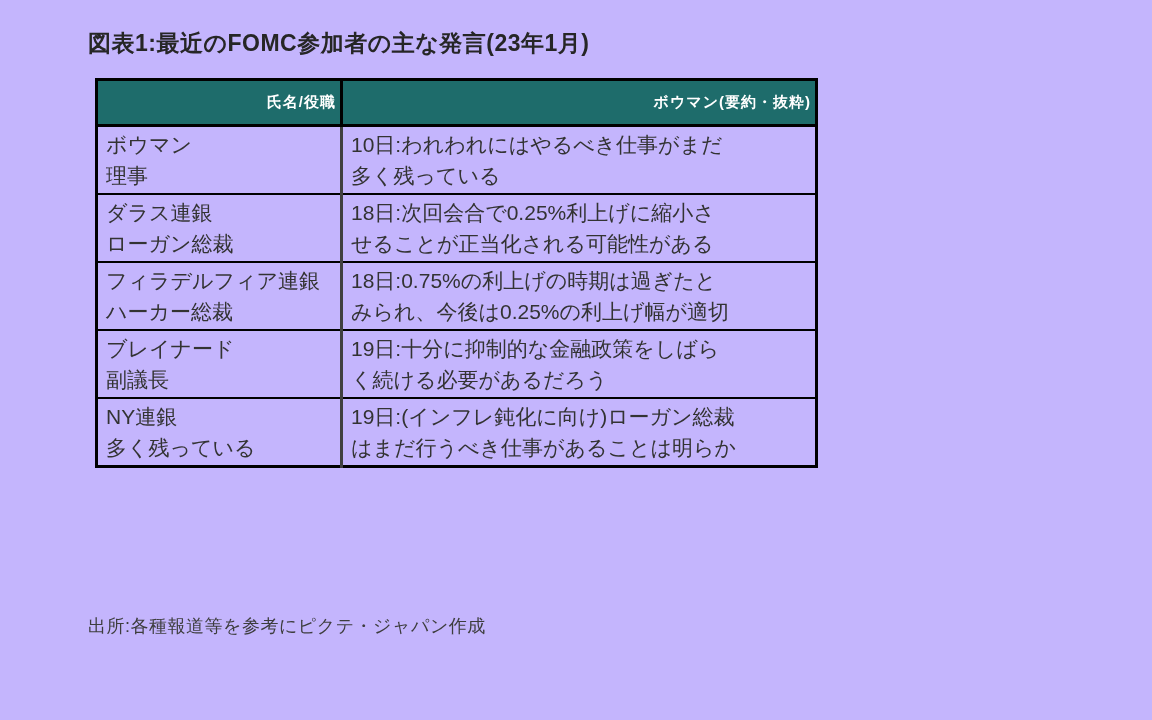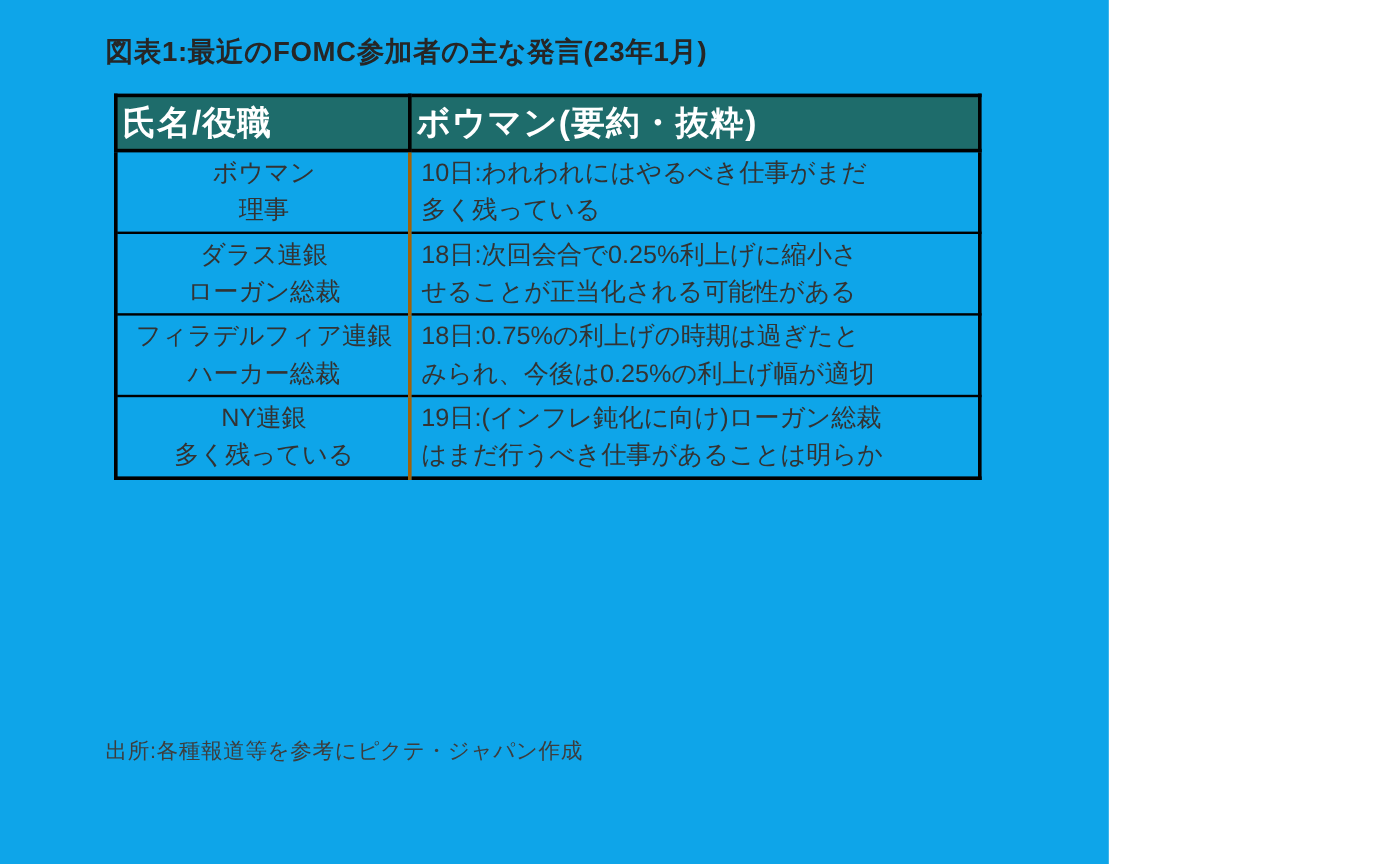--- a/index.html
+++ b/index.html
@@ -6,23 +6,23 @@
   html, body {
     margin: 0;
     padding: 0;
     background: #ffffff;
     width: 1152px;
     height: 720px;
     font-family: "Liberation Sans", "DejaVu Sans", sans-serif;
   }
   .page {
     position: relative;
-    width: 924px;
+    width: 1152px;
     height: 720px;
-    background: #0ea5e9;
+    background: #c4b5fd;
     overflow: hidden;
   }
   .figure-title {
     position: absolute;
     left: 88px;
     top: 28px;
     font-size: 23px;
     font-weight: bold;
     color: #262626;
     letter-spacing: 0.5px;
@@ -35,42 +35,41 @@
     width: 720px;
     border-collapse: collapse;
     table-layout: fixed;
     border: 3px solid #000000;
   }
   table.fomc-table col.col-name    { width: 245px; }
   table.fomc-table col.col-comment { width: 475px; }
   table.fomc-table th {
     background: #1E6C6B;
     color: #ffffff;
-    font-size: 28px;
+    font-size: 15px;
     font-weight: bold;
-    text-align: left;
+    text-align: right;
     height: 46px;
     border: 3px solid #000000;
     padding: 2px 4px;
     letter-spacing: 1px;
   }
   table.fomc-table td {
     border: 2px solid #000000;
     height: 68px;
     font-size: 21px;
     line-height: 31px;
     color: #333333;
     padding: 2px 6px 2px 8px;
     vertical-align: middle;
     white-space: pre-line;
     overflow: hidden;
   }
   table.fomc-table td.name-cell {
-    border-right: 3px solid #a16207;
-    text-align: center;
+    border-right: 3px solid #404040;
   }
   .source-note {
     position: absolute;
     left: 88px;
     top: 614px;
     font-size: 18px;
     color: #3d3d3d;
     letter-spacing: 0.5px;
     white-space: nowrap;
   }
@@ -106,20 +105,26 @@
         <td>18日:次回会合で0.25%利上げに縮小さ
 せることが正当化される可能性がある</td>
       </tr>
       <tr>
         <td class="name-cell">フィラデルフィア連銀
 ハーカー総裁</td>
         <td>18日:0.75%の利上げの時期は過ぎたと
 みられ、今後は0.25%の利上げ幅が適切</td>
       </tr>
       <tr>
+        <td class="name-cell">ブレイナード
+副議長</td>
+        <td>19日:十分に抑制的な金融政策をしばら
+く続ける必要があるだろう</td>
+      </tr>
+      <tr>
         <td class="name-cell">NY連銀
 多く残っている</td>
         <td>19日:(インフレ鈍化に向け)ローガン総裁
 はまだ行うべき仕事があることは明らか</td>
       </tr>
     </tbody>
   </table>
 
   <div class="source-note">出所:各種報道等を参考にピクテ・ジャパン作成</div>
 

